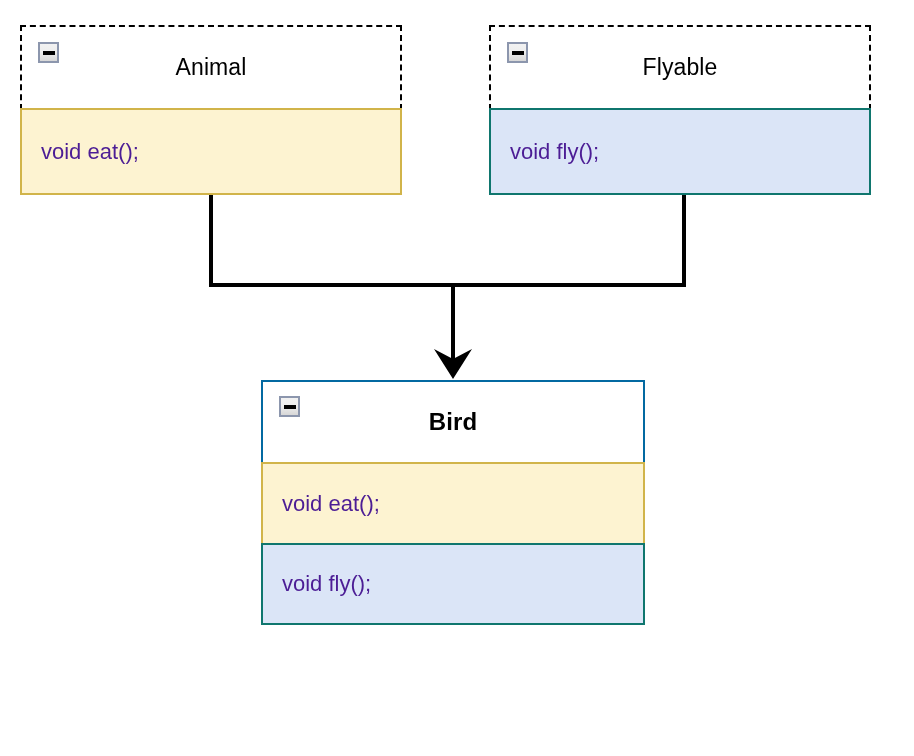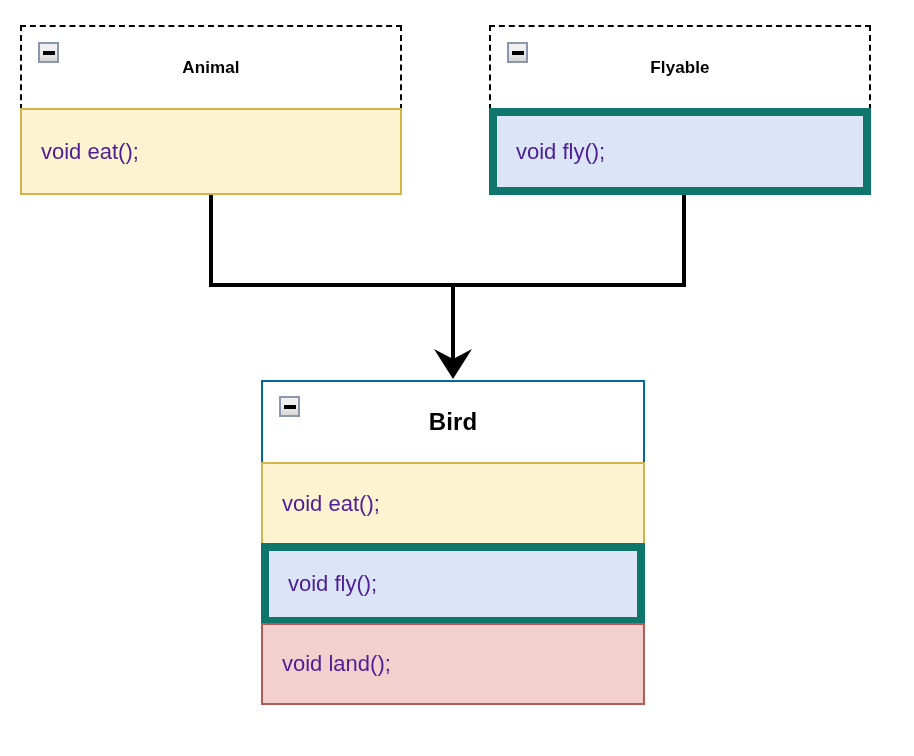--- a/index.html
+++ b/index.html
@@ -43,26 +43,25 @@
     align-items: center;
     justify-content: center;
   }
   .uml-header.dashed {
     border: 2px dashed #000000;
   }
   .uml-header.solid {
     border: 2px solid #0369a1;
   }
   .uml-title {
-    font-size: 17px;
+    font-size: 23px;
     color: #000000;
     line-height: 1;
     white-space: nowrap;
     letter-spacing: 0.1px;
-    font-weight: bold;
   }
   .uml-title.bold {
     font-weight: bold;
     font-size: 24px;
   }
 
   
   .collapse-icon {
     position: absolute;
     width: 21px;
@@ -85,21 +84,21 @@
     position: absolute;
     box-sizing: border-box;
     display: flex;
     align-items: center;
     font-size: 22px;
     color: #4c1d95;
     padding-left: 19px;
     white-space: nowrap;
   }
   .row-yellow { background: #fdf3d1; border: 2px solid #d1b44a; }
-  .row-blue   { background: #dbe5f7; border: 8px solid #0f766e; }
+  .row-blue   { background: #dbe5f7; border: 2px solid #0f766e; }
   .row-red    { background: #f2d0cd; border: 2px solid #b25b57; }
 </style>
 </head>
 <body>
 
 <div id="canvas">
 
   <svg id="connectors" viewBox="0 0 914 756" width="914" height="756">
 
     <path d="M 211 193 L 211 285" stroke="#000000" stroke-width="4" fill="none"></path>
@@ -154,18 +153,15 @@
     </div>
 
     <div class="uml-row row-yellow" style="left:0px; top:82px; width:384px; height:83px;">
       <span>void eat();</span>
     </div>
 
     <div class="uml-row row-blue" style="left:0px; top:163px; width:384px; height:82px;">
       <span>void fly();</span>
     </div>
 
-    <div class="uml-row row-red" style="left:0px; top:243px; width:384px; height:82px;">
-      <span>void land();</span>
-    </div>
   </div>
 
 </div>
 
 </body></html>

